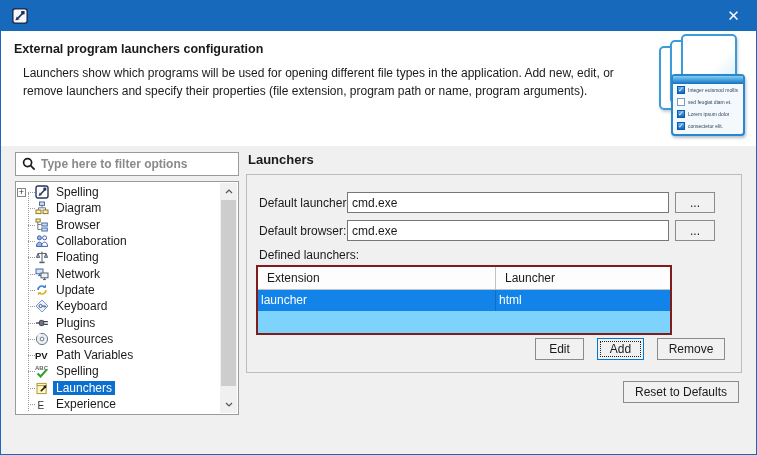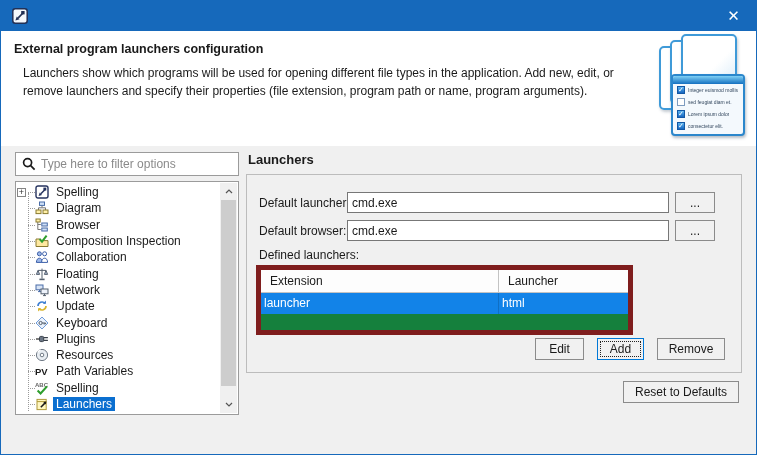--- a/index.html
+++ b/index.html
@@ -30,21 +30,21 @@
   .art .chk-box{width:8px;height:8px;border:1px solid #7d9cc0;background:#fff;margin-right:3px;flex:0 0 auto;
     color:#fff;font-size:7px;line-height:6px;text-align:center;font-weight:bold;}
   .art .chk-box.checked{background:linear-gradient(180deg,#58b2ee,#1565c0);border-color:#1257a4;}
   .art .chk-label{font-size:5px;color:#33475e;white-space:nowrap;overflow:hidden;}
   
   .body{position:absolute;left:0;top:145px;width:100%;height:275px;background:#f0f0f0;}
   
   .filter{position:absolute;left:14px;top:6px;width:224px;height:24px;background:#fff;border:1px solid #9b9b9b;
     display:flex;align-items:center;}
   .filter .mag{width:14px;height:14px;margin:0 5px 0 6px;flex:0 0 auto;}
-  .filter input{border:none;outline:none;flex:1;font-family:inherit;font-size:12px;color:#7f1d1d;background:transparent;}
+  .filter input{border:none;outline:none;flex:1;font-family:inherit;font-size:12px;color:#7f1d1d;background:transparent;font-weight:bold;}
   .filter input::placeholder{color:#8a8a8a;}
   
   .tree-box{position:absolute;left:14px;top:35px;width:224px;height:234px;background:#fff;border:1px solid #9b9b9b;overflow:hidden;}
   .tree{position:absolute;left:0;top:2px;right:18px;bottom:0;overflow:hidden;}
   .tree::before{content:'';position:absolute;left:12px;top:9px;height:218px;border-left:1px dotted #9a9a9a;}
   .trow{position:relative;height:16.3px;display:flex;align-items:center;padding-left:19px;}
   .trow::before{content:'';position:absolute;left:12px;top:50%;width:7px;border-top:1px dotted #9a9a9a;}
   .trow .expander{position:absolute;left:1px;top:50%;margin-top:-4.5px;width:9px;height:9px;background:#fff;
     border:1px solid #848484;font-size:9px;line-height:7px;text-align:center;color:#333;z-index:2;}
   .ticon{width:14px;height:14px;margin-right:4px;flex:0 0 auic;flex:0 0 auto;}
@@ -58,21 +58,21 @@
   .sb-thumb{position:absolute;left:1px;right:1px;top:17px;height:186px;background:#cdcdcd;}
   
   .section-title{position:absolute;left:247px;top:6px;font-weight:bold;font-size:13px;}
   .groupbox{position:absolute;left:245px;top:28px;width:496px;height:199px;border:1px solid #bcbcbc;background:#f0f0f0;}
   .fld-label{position:absolute;font-size:12px;}
   .txt{position:absolute;height:21px;background:#fff;border:1px solid #777;font-family:inherit;font-size:12px;
     padding:0 4px;color:#1a1a1a;outline:none;}
   .btn{background:#f1f1f1;border:1px solid #8b8b8b;font-family:inherit;font-size:12px;color:#1a1a1a;cursor:default;}
   .browse{position:absolute;width:40px;height:21px;}
   
-  .ltable{position:absolute;left:9px;top:90px;width:377px;height:70px;background:#15803d;border:5px solid #7f1d1d;}
+  .ltable{position:absolute;left:9px;top:90px;width:416px;height:70px;background:#7dd3fc;border:2px solid #7f1d1d;}
   .ltable .hrow{display:flex;height:23px;border-bottom:1px solid #c3c3c3;background:#fdfdfd;}
   .ltable .hcell{padding:4px 0 0 9px;border-right:1px solid #c3c3c3;}
   .ltable .hcell:last-child{border-right:none;}
   .ltable .c1{width:238px;flex:0 0 auto;} .ltable .c2{flex:1;}
   .ltable .drow{display:flex;height:21px;}
   .ltable .drow.sel{background:#1283e8;color:#fff;}
   .ltable .dcell{padding:3px 0 0 3px;}
   .ltable .drow.sel .c1{border-right:1px solid #0f6fc4;}
   .tbl-btn{position:absolute;top:163px;height:22px;}
   .btn-add-focus{border:1px solid #0078d7;outline:1px dotted #222;outline-offset:-4px;}
@@ -170,29 +170,20 @@
           <div class="trow">
             <span class="ticon">
               <svg viewBox="0 0 14 14" width="14" height="14">
                 <path d="M2.8 3.5v8h3M2.8 6.5h3" stroke="#777" fill="none"></path>
                 <rect x="1" y="1" width="4.2" height="3" fill="#fff0a8" stroke="#8a7a30"></rect>
                 <rect x="6.8" y="5" width="5.5" height="3" fill="#cfe0f7" stroke="#4a6da8"></rect>
                 <rect x="6.8" y="10" width="5.5" height="3" fill="#cfe0f7" stroke="#4a6da8"></rect>
               </svg>
             </span>
             <span class="tlabel">Browser</span>
-          </div>
-          <div class="trow">
-            <span class="ticon">
-              <svg viewBox="0 0 14 14" width="14" height="14">
-                <path d="M1 5h4.2L6.4 6.6H13V12.5H1z" fill="#ffe9a0" stroke="#8a7a30"></path>
-                <path d="M4.6 5 7 7.6 11.6 1.6" stroke="#2e9e2e" stroke-width="2" fill="none"></path>
-              </svg>
-            </span>
-            <span class="tlabel">Composition Inspection</span>
           </div>
           <div class="trow">
             <span class="ticon">
               <svg viewBox="0 0 14 14" width="14" height="14">
                 <circle cx="4.4" cy="3.8" r="2" fill="#9db8e8" stroke="#3b5ea8"></circle>
                 <path d="M1.4 12.4c0-2.6 1.3-4.2 3-4.2s3 1.6 3 4.2z" fill="#9db8e8" stroke="#3b5ea8"></path>
                 <circle cx="9.6" cy="3.8" r="2" fill="#fff" stroke="#3b5ea8"></circle>
                 <path d="M6.6 12.4c0-2.6 1.3-4.2 3-4.2s3 1.6 3 4.2z" fill="#fff" stroke="#3b5ea8"></path>
               </svg>
             </span>

